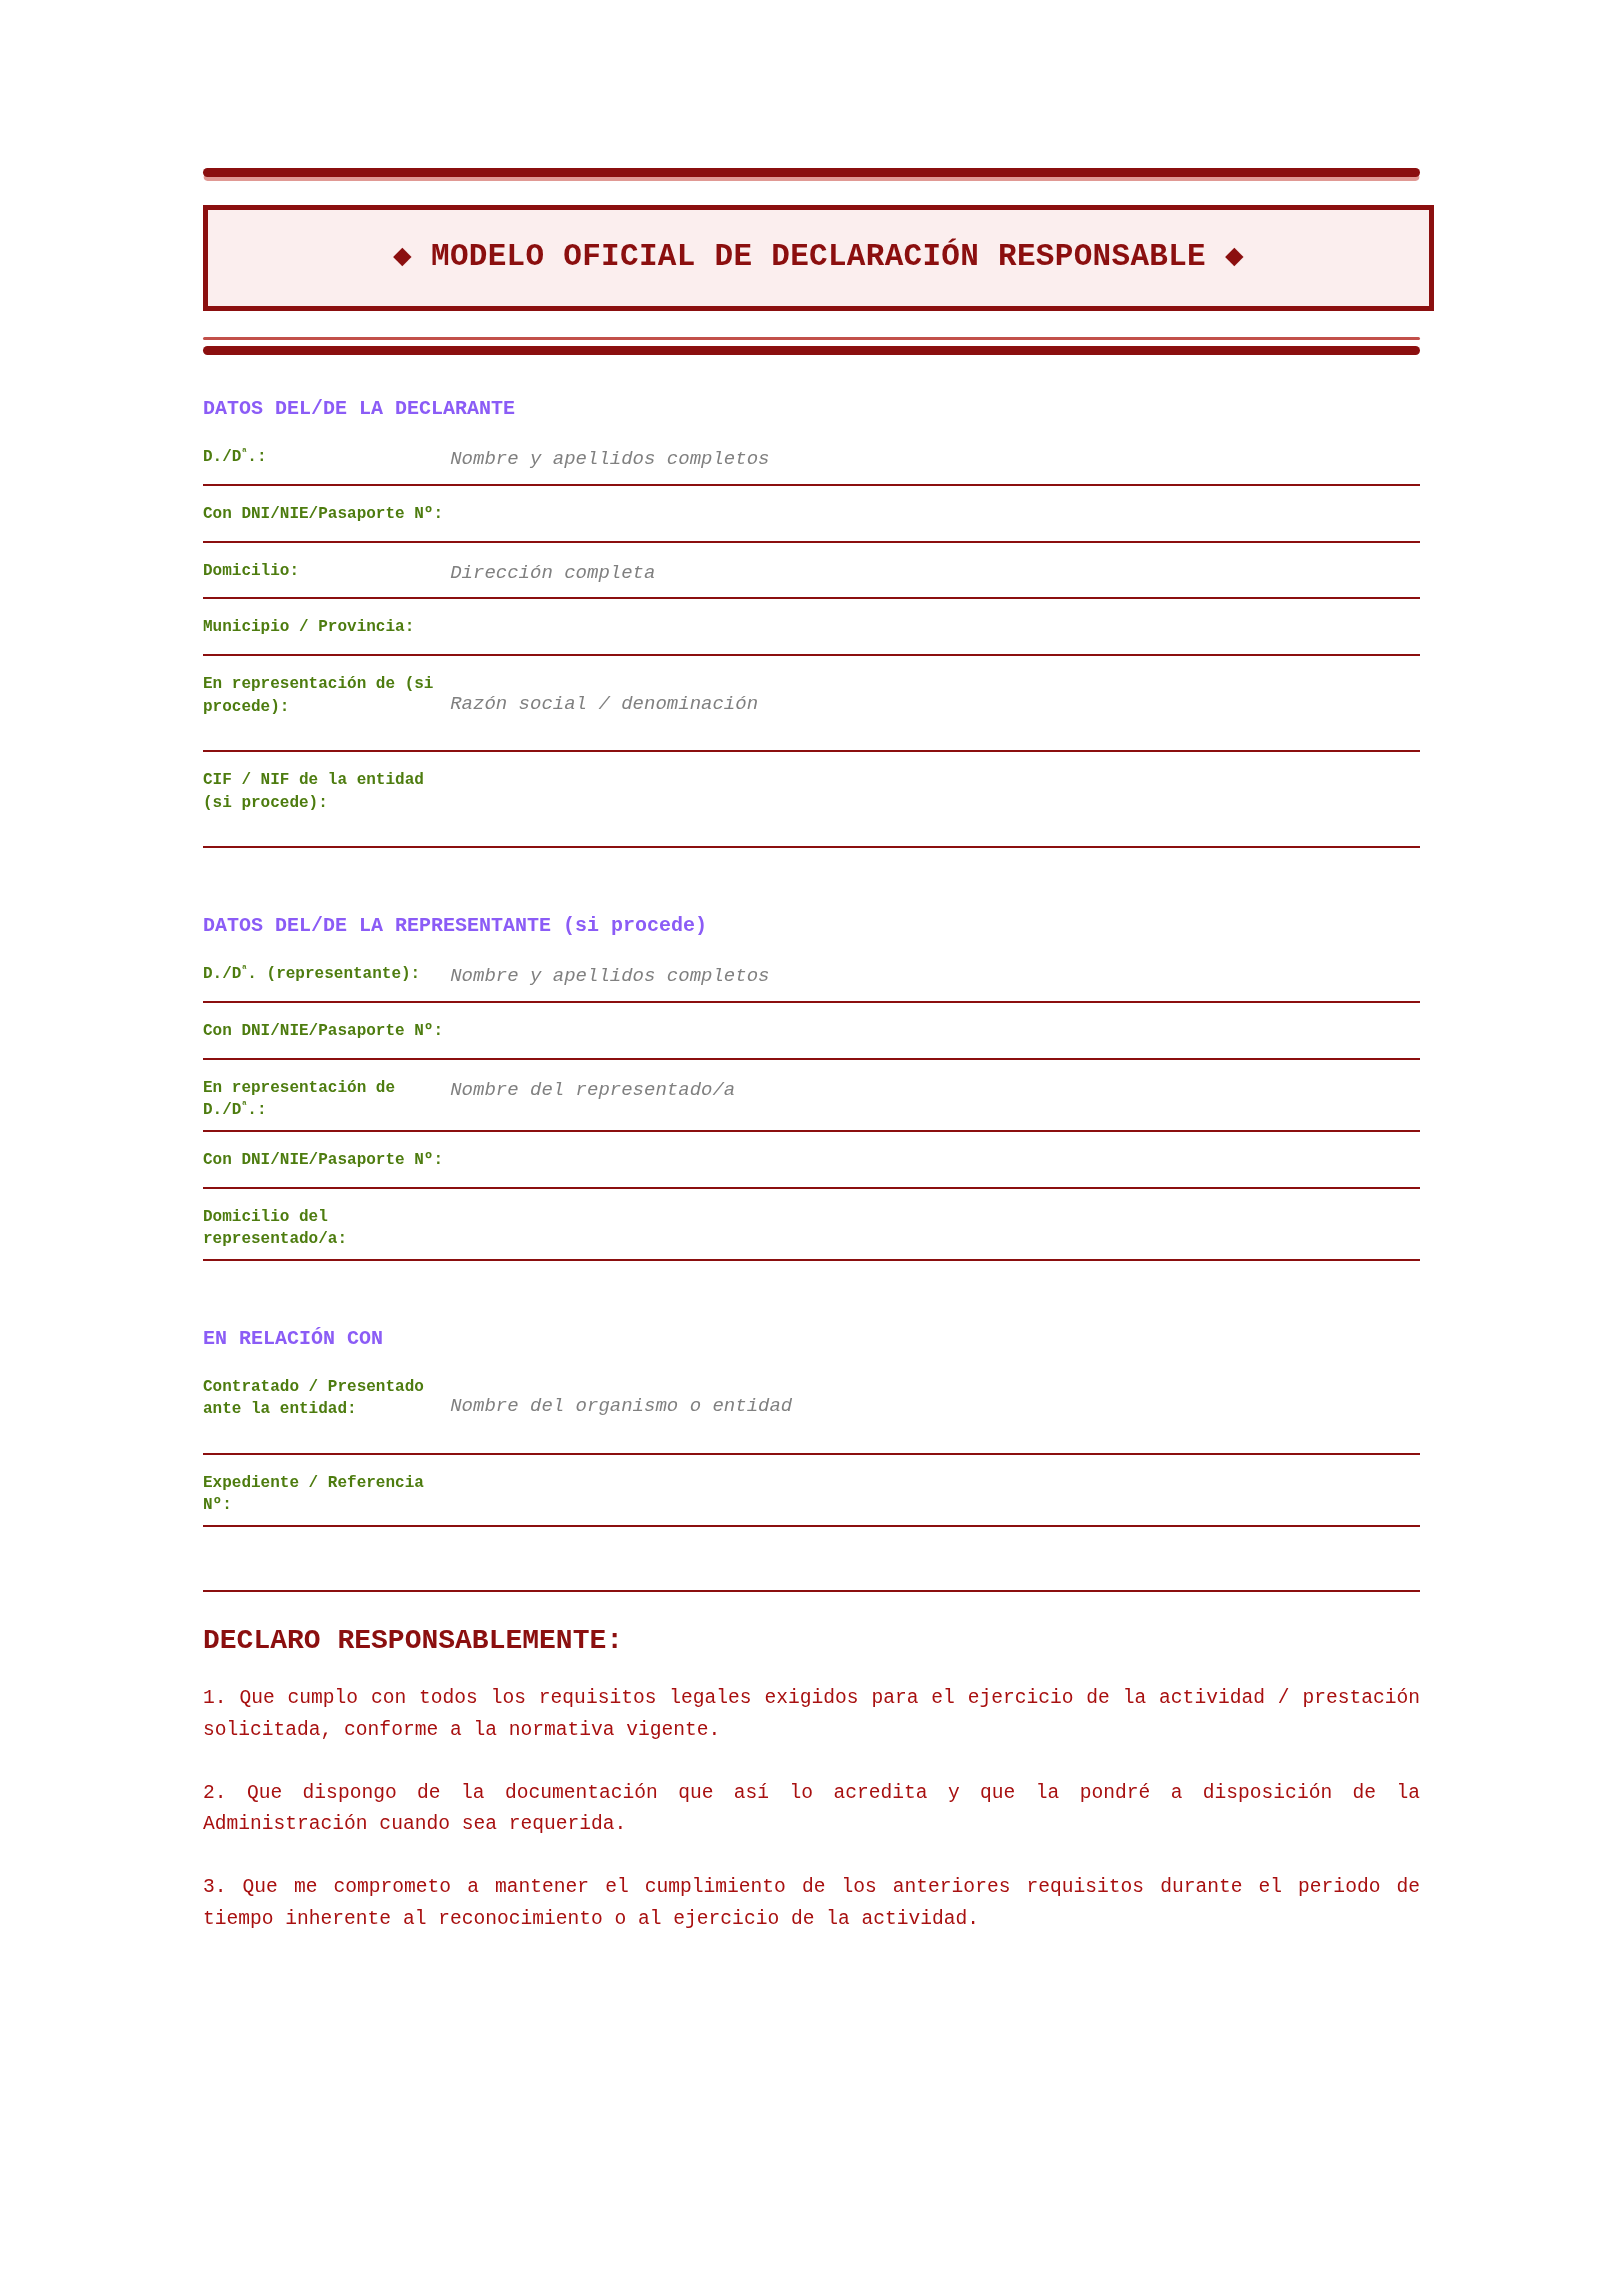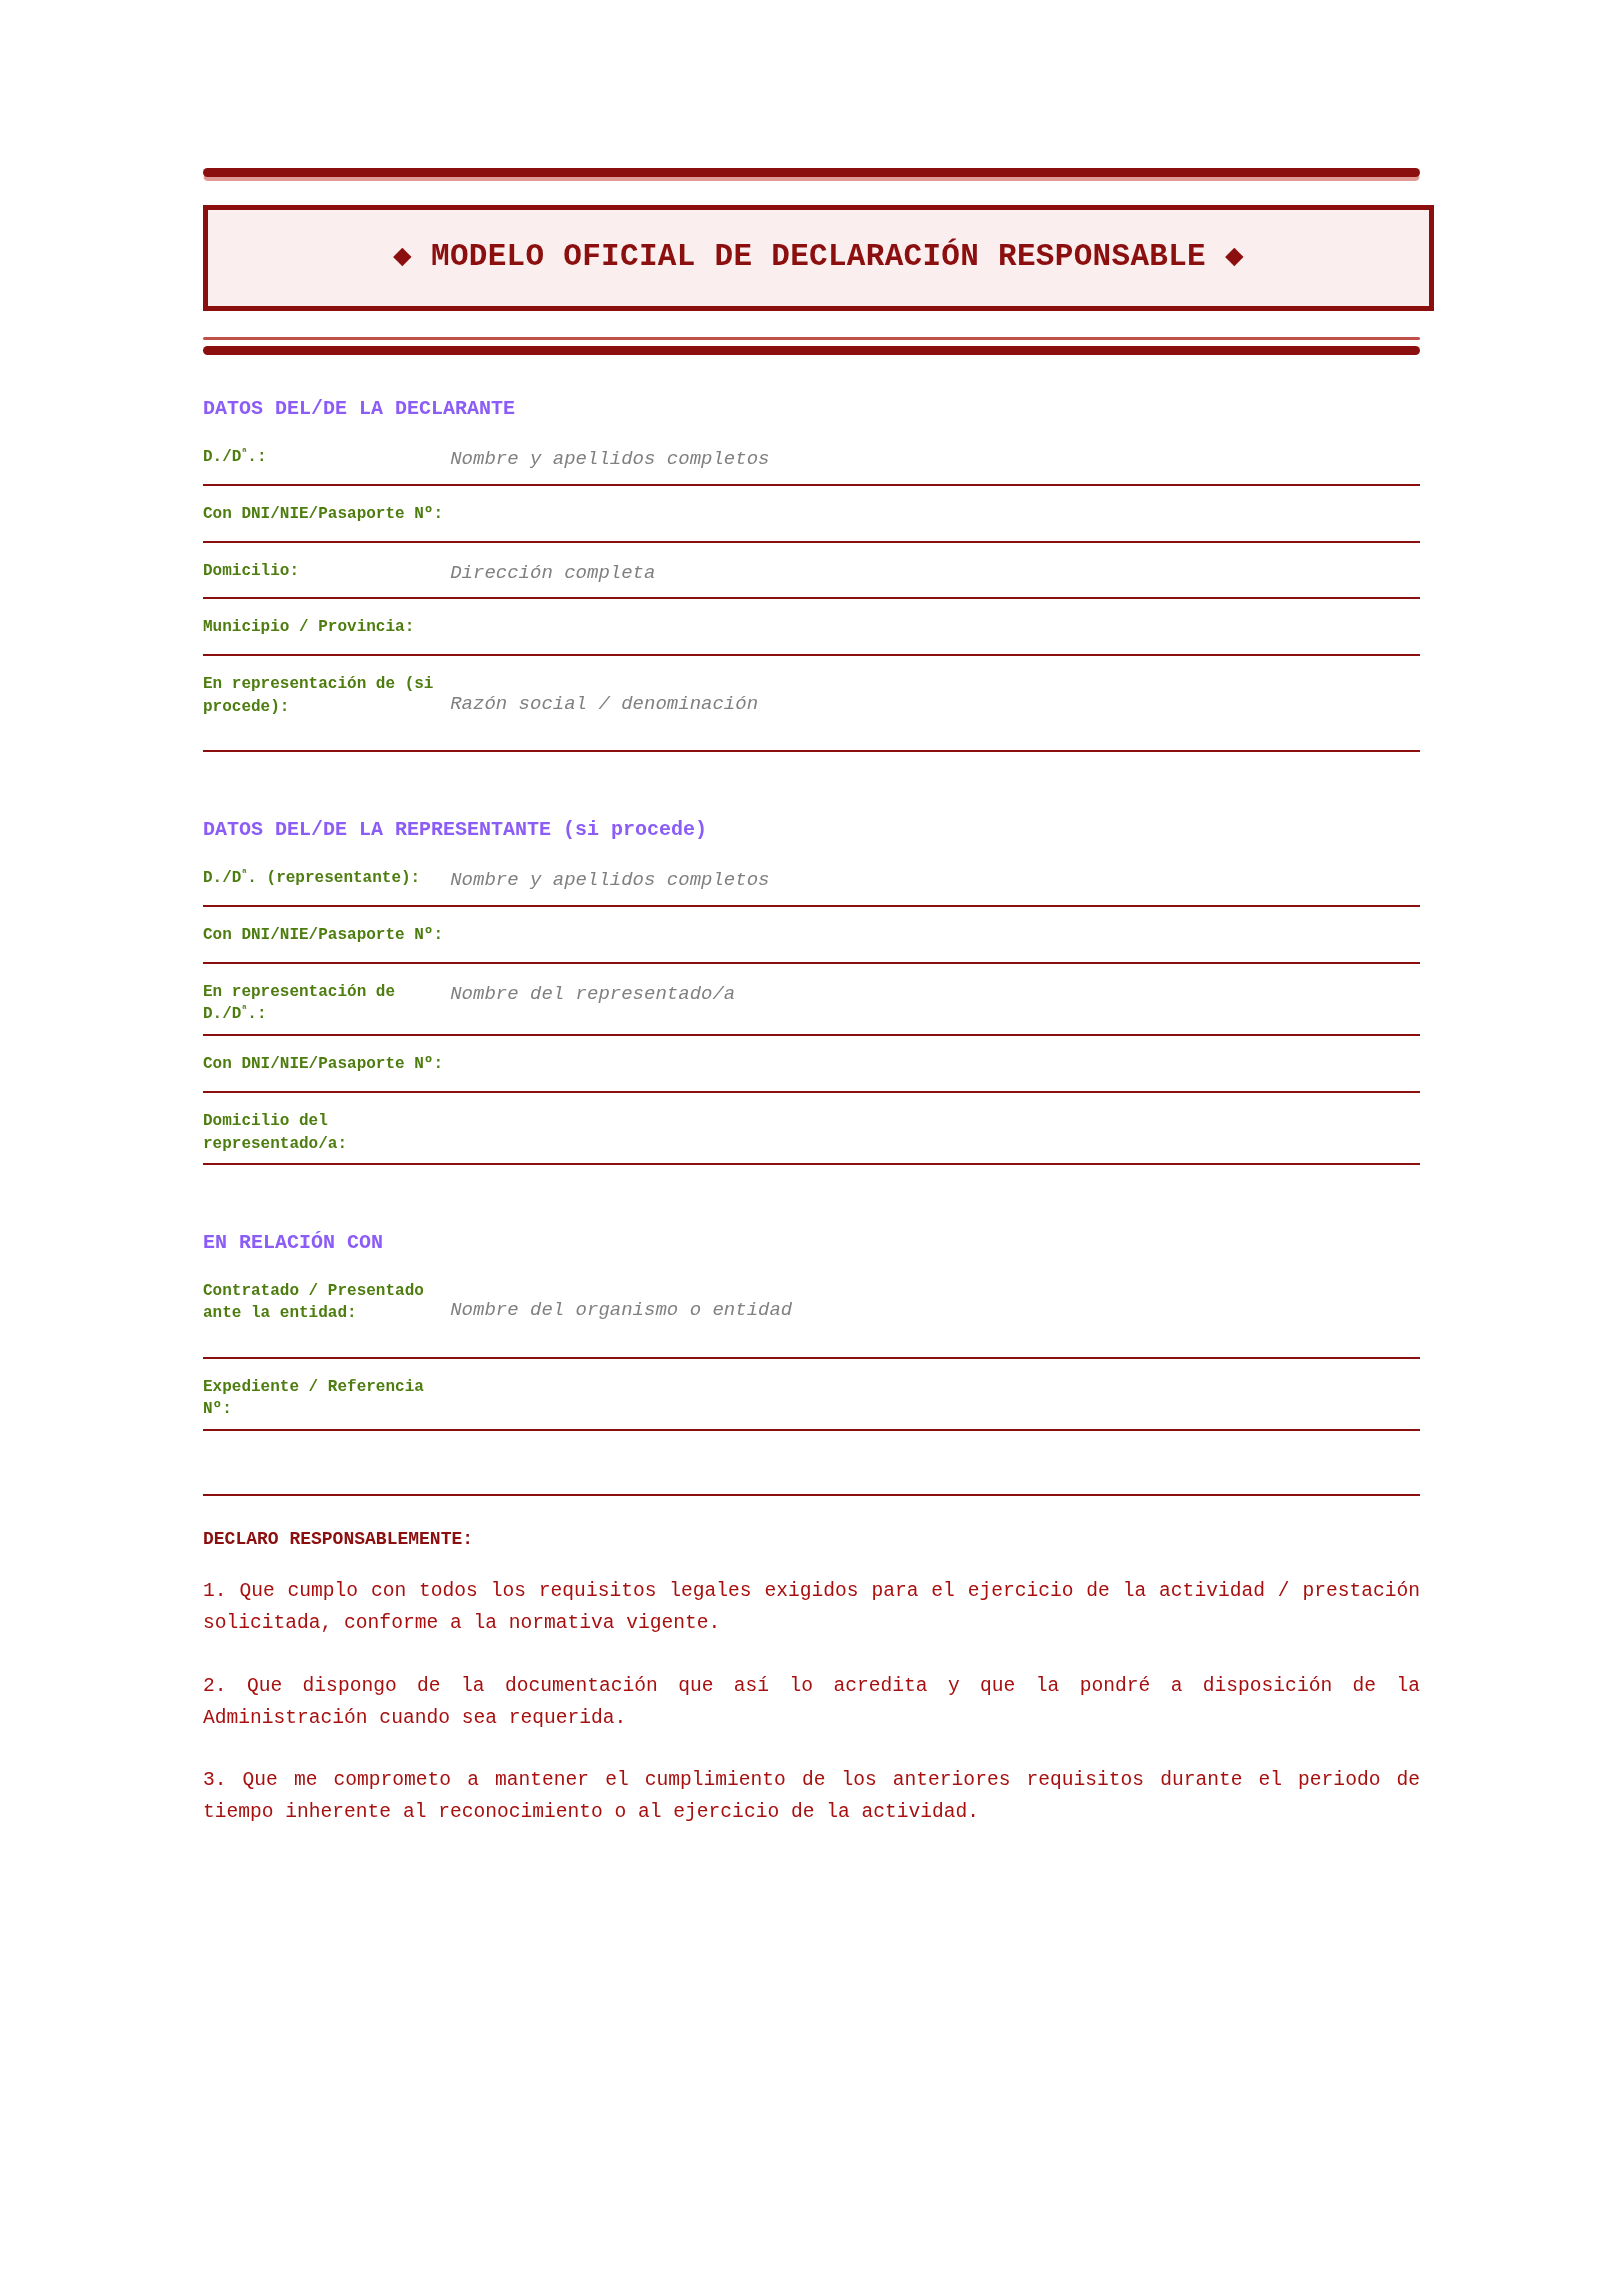--- a/index.html
+++ b/index.html
@@ -130,21 +130,21 @@
     flex: 1 1 auto;
     padding-left: 5.2px;
   }
   .field.two-line .field-placeholder {
     align-self: flex-end;
     margin-bottom: 1.3px;
   }
 
   
   .declare-heading {
-    font-size: 18px;
+    font-size: 28px;
     font-weight: bold;
     color: #8b0f0f;
     margin-top: 33px;
     margin-bottom: 27.5px;
   }
 
   .declare-p {
     font-size: 19.6px;
     color: #a81010;
     line-height: 1.62;
@@ -203,20 +203,26 @@
         </div>
       </div>
 
       <div class="field two-line">
         <div class="field-inner">
           <div class="field-label">En representación de (si procede):</div>
           <div class="field-placeholder">Razón social / denominación</div>
         </div>
       </div>
 
+      <div class="field two-line">
+        <div class="field-inner">
+          <div class="field-label">CIF / NIF de la entidad (si procede):</div>
+          <div class="field-placeholder"></div>
+        </div>
+      </div>
     </div>
 
     <div class="section gap-lg">
       <div class="section-heading">DATOS DEL/DE LA REPRESENTANTE (si procede)</div>
 
       <div class="field">
         <div class="field-inner">
           <div class="field-label">D./D<sup>ª</sup>. (representante):</div>
           <div class="field-placeholder">Nombre y apellidos completos</div>
         </div>

